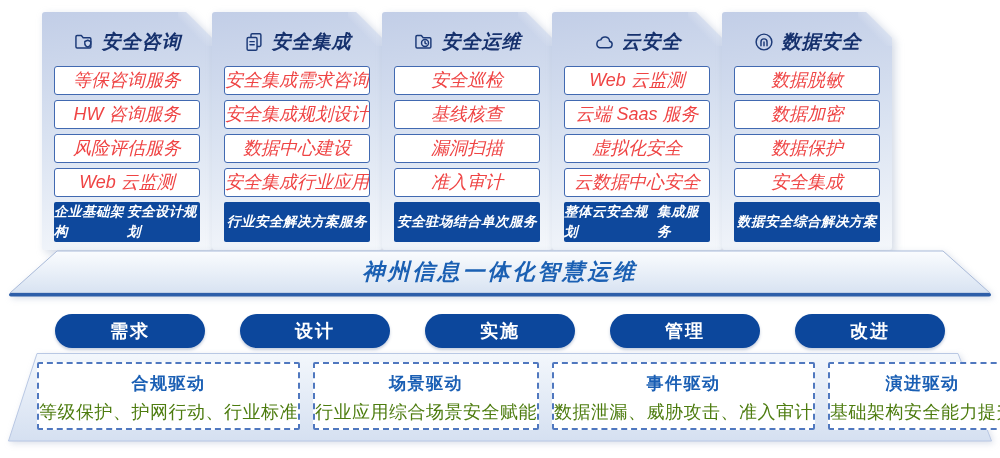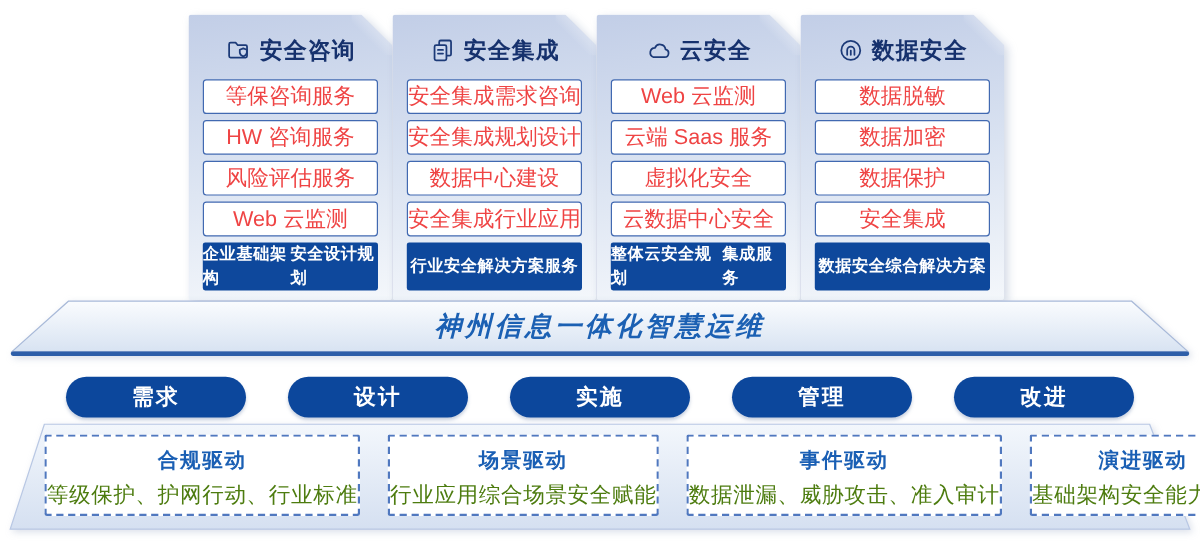--- a/index.html
+++ b/index.html
@@ -2,21 +2,21 @@
 <html><head>
 <meta charset="utf-8">
 <style>
   html,body{margin:0;padding:0;background:#ffffff;}
   *{box-sizing:border-box;}
   body{font-family:"Liberation Sans","DejaVu Sans",sans-serif;}
   .stage{position:relative;width:1000px;height:458px;background:#ffffff;overflow:hidden;}
 
   
   .columns{position:absolute;top:12px;left:42px;width:910px;height:238px;
-           display:flex;justify-content:center;}
+           display:flex;justify-content:flex-start;font-style:italic;}
   .card-wrap{width:170px;height:238px;filter:drop-shadow(3px 3px 4px rgba(125,145,180,.35));}
   .card{position:relative;width:170px;height:238px;border-radius:3px;
         background:linear-gradient(172deg,#c2cee7 0%,#d9e2f1 48%,#f4f7fb 100%);
         clip-path:polygon(0 0,144px 0,170px 26px,170px 238px,0 238px);}
   .card::after{content:"";position:absolute;top:0;right:0;width:34px;height:34px;
         background:linear-gradient(225deg,rgba(255,255,255,.75) 0%,rgba(255,255,255,0) 60%);}
   .card-header{display:flex;align-items:center;justify-content:center;gap:7px;
         padding-top:17px;height:43px;}
   .card-icon{width:22px;height:22px;flex:0 0 auto;}
   .card-icon svg{width:22px;height:22px;display:block;stroke:#1c3a78;stroke-width:1.6;
@@ -40,21 +40,21 @@
   .pills{position:absolute;top:314px;left:55px;width:890px;display:flex;justify-content:space-between;}
   .pill{width:150px;height:34px;border-radius:17px;background:#0c479c;color:#ffffff;
         font-size:18px;font-weight:bold;text-align:center;line-height:34px;letter-spacing:2px;
         box-shadow:0 2px 3px rgba(90,115,160,.35);}
 
   
   .panel{position:absolute;top:353px;left:0;width:1000px;height:90px;}
   .panel svg{position:absolute;top:0;left:0;filter:drop-shadow(2px 2px 3px rgba(125,145,180,.28));}
 
   
-  .drivers{position:absolute;top:362px;left:37px;width:925px;display:flex;gap:23px;}
+  .drivers{position:absolute;top:362px;left:37px;width:925px;display:flex;gap:13px;}
   .driver{flex:1;height:68px;background:#ffffff;border:2px dashed #5078bf;border-radius:2px;
         text-align:center;padding-top:8px;}
   .driver-title{font-size:17px;font-weight:bold;color:#1a5fb4;letter-spacing:1.5px;}
   .driver-desc{font-size:18px;color:#4d7c0f;margin-top:5px;letter-spacing:.5px;white-space:nowrap;}
 </style>
 </head>
 <body>
 
 <div class="stage">
 
@@ -96,20 +96,44 @@
       </div>
       <div class="card-items">
             <div class="card-item">安全集成需求咨询</div>
             <div class="card-item">安全集成规划设计</div>
             <div class="card-item">数据中心建设</div>
             <div class="card-item">安全集成行业应用</div>
           </div>
       <div class="card-highlight">
         <div class="hl-1">行业安全解决</div>
         <div class="hl-2">方案服务</div>
+      </div>
+    </div>
+  </div>
+      <div class="card-wrap">
+    <div class="card">
+      <div class="card-header">
+        <span class="card-icon">
+              <svg viewBox="0 0 24 24">
+                <path d="M3.2 17.2V6.3A1.3 1.3 0 0 1 4.5 5h4.6l2 2.3h7.1a1.3 1.3 0 0 1 1.3 1.3v8.6a1.3 1.3 0 0 1-1.3 1.3H4.5a1.3 1.3 0 0 1-1.3-1.3z"></path>
+                <circle cx="13.1" cy="13" r="3.8" fill="#cdd8ee"></circle>
+                <path d="M13.1 11.2v1.9l1.4.9"></path>
+              </svg>
+            </span>
+        <span class="card-title">安全运维</span>
+      </div>
+      <div class="card-items">
+            <div class="card-item">安全巡检</div>
+            <div class="card-item">基线核查</div>
+            <div class="card-item">漏洞扫描</div>
+            <div class="card-item">准入审计</div>
+          </div>
+      <div class="card-highlight">
+        <div class="hl-1">安全驻场结合</div>
+        <div class="hl-2">单次服务</div>
       </div>
     </div>
   </div>
       <div class="card-wrap">
     <div class="card">
       <div class="card-header">
         <span class="card-icon">
               <svg viewBox="0 0 24 24">
                 <path d="M7.3 18.2h9.9a3.6 3.6 0 0 0 .9-7.1 5 5 0 0 0-9.6-1.4 4.35 4.35 0 0 0-1.2 8.5z"></path>
               </svg>

